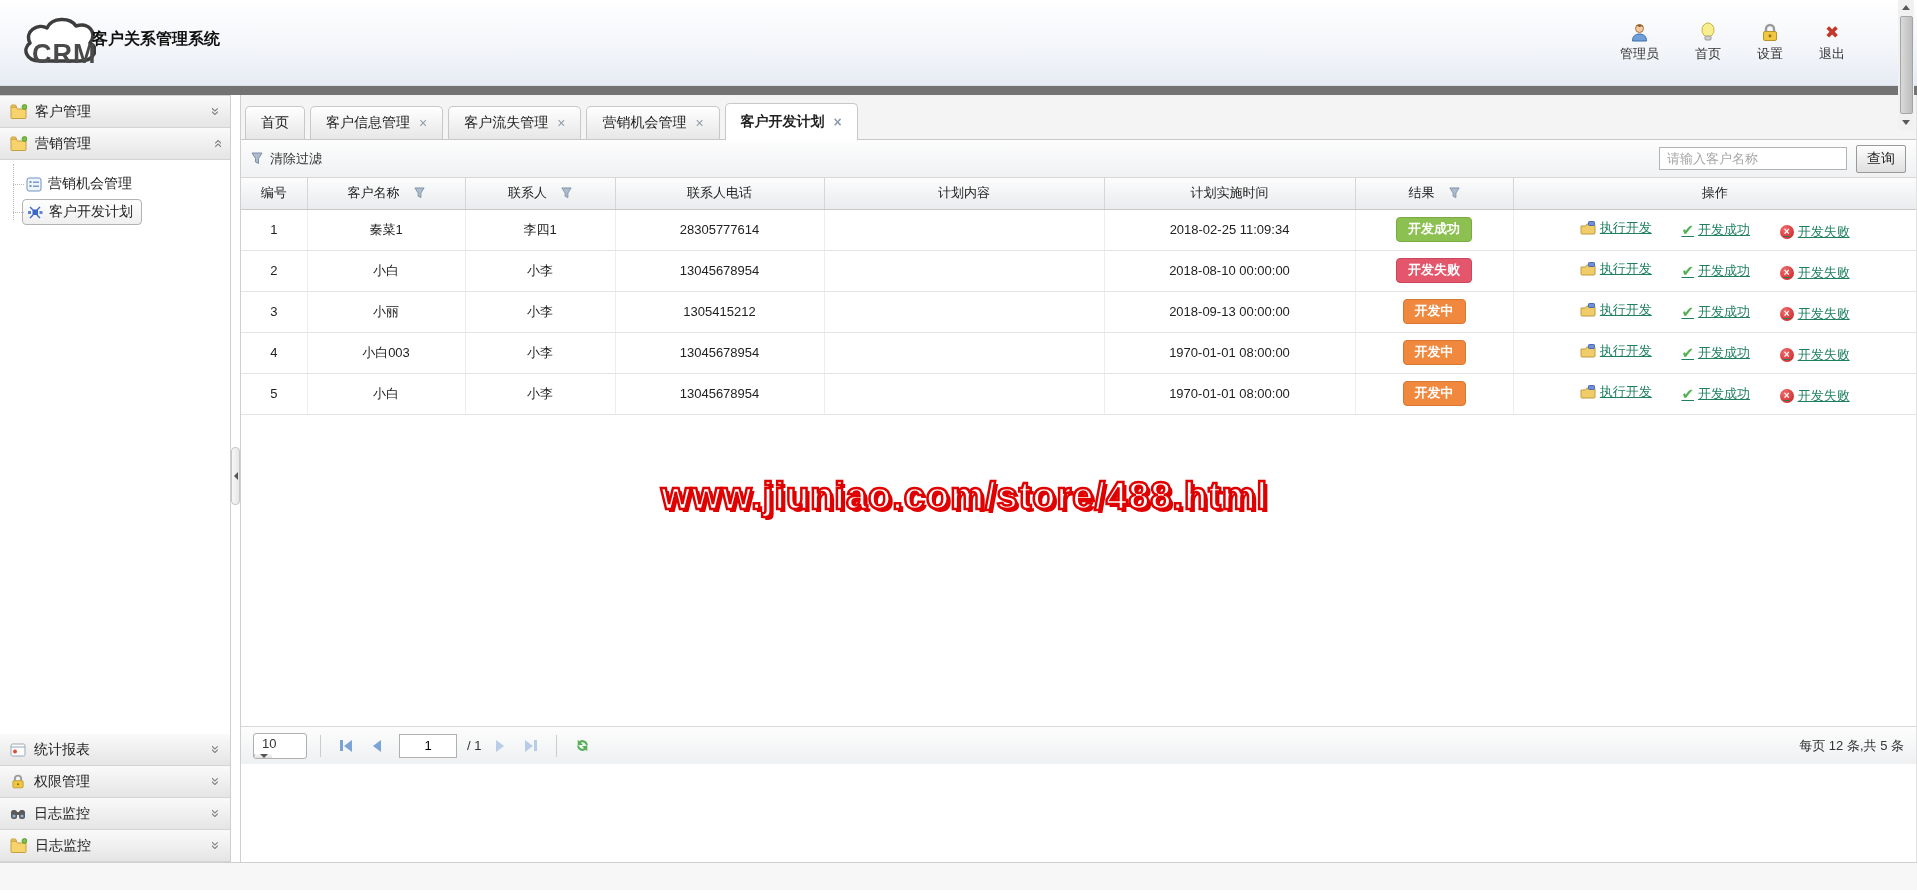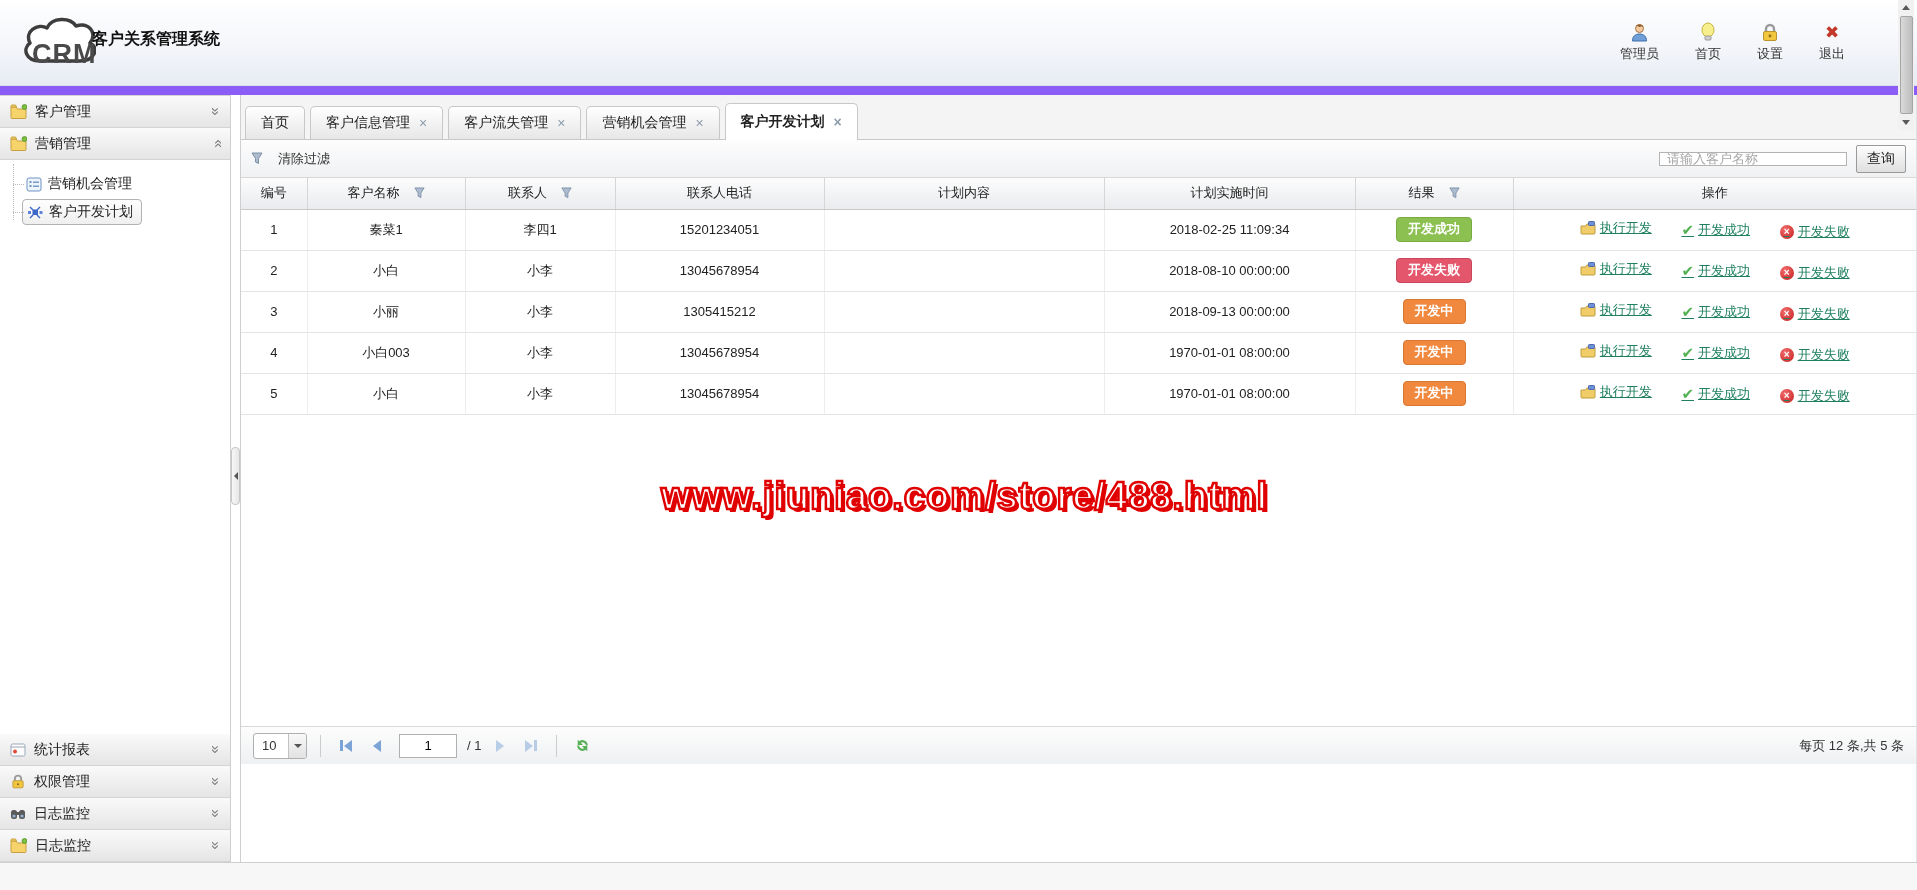--- a/index.html
+++ b/index.html
@@ -14,21 +14,21 @@
   .logo-cloud { display:block; }
   .logo-crm { position:absolute; left:14px; top:24px; font-size:27px; font-weight:bold; color:#4a4a4a; letter-spacing:1px; }
   .logo-title { font-size:16px; font-weight:bold; color:#111; margin-left:-4px; margin-bottom:6px; }
   .top-actions { display:flex; gap:36px; }
   .top-action { display:flex; flex-direction:column; align-items:center; gap:3px;
                 font-size:13px; color:#333; cursor:pointer; text-decoration:none; }
   .ticon { height:20px; display:flex; align-items:flex-end; justify-content:center; }
   .ic-exit-glyph { color:#c2392b; font-size:17px; font-weight:bold; line-height:18px; }
 
   
-  .page { display:flex; height:776px; background:#8b5cf6; padding-top:9px; }
+  .page { display:flex; height:776px; background:#737373; padding-top:9px; }
 
   
   .sidebar { width:231px; display:flex; flex-direction:column; border-top:1px solid #d4d4d4;
              border-right:1px solid #cfcfcf; background:#fff; }
   .acc-header { flex:0 0 32px; display:flex; align-items:center; gap:8px; padding:0 10px;
                 background:linear-gradient(#fafafa,#e5e5e5); border-bottom:1px solid #d4d4d4;
                 font-size:14px; color:#222; cursor:pointer; }
   .acc-chevron { margin-left:auto; color:#7a7a7a; font-size:15px; display:inline-block; }
   .chev-down { transform:rotate(90deg); }
   .chev-up { transform:rotate(-90deg); }
@@ -53,23 +53,23 @@
   .tabs { height:45px; background:#f4f4f4; border-bottom:1px solid #c8c8c8;
           display:flex; align-items:flex-end; padding-left:4px; }
   .tab { height:33px; display:flex; align-items:center; gap:9px; padding:0 15px; margin-right:5px;
          border:1px solid #c8c8c8; border-bottom:none; border-radius:5px 5px 0 0;
          background:linear-gradient(#ffffff,#e7e7e7); font-size:14px; color:#222; cursor:pointer; position:relative; }
   .tab.active { background:#fff; font-weight:bold; height:37px; top:1px; }
   .tab-close { color:#8d9cab; font-size:14px; line-height:12px; cursor:pointer; }
 
   .toolbar { height:38px; border-bottom:1px solid #d8d8d8;
              background:linear-gradient(#fdfdfd,#eff1f3); display:flex; align-items:center; padding:0 10px; }
-  .clear-filter { display:flex; align-items:center; gap:15px; font-size:13px; color:#333; cursor:pointer;font-family:Liberation Serif, serif; }
+  .clear-filter { display:flex; align-items:center; gap:7px; font-size:13px; color:#333; cursor:pointer;font-family:Liberation Serif, serif; }
   .search-area { margin-left:auto; display:flex; align-items:center; gap:9px; }
-  .search-input { width:188px; height:14px; border:1px solid #b3b3b3; padding:0 7px; font-size:13px; color:#333; }
+  .search-input { width:188px; height:23px; border:1px solid #b3b3b3; padding:0 7px; font-size:13px; color:#333; }
   .search-input::placeholder { color:#a6a6a6; }
   .search-btn { height:28px; min-width:50px; padding:0 8px; border:1px solid #999;
                 background:linear-gradient(#fdfdfd,#dfdfdf); font-size:14px; color:#222;
                 border-radius:2px; cursor:pointer; font-family:inherit; }
 
   
   .grid { width:100%; border-collapse:collapse; table-layout:fixed; font-size:13px; }
   .grid thead th { height:31px; background:linear-gradient(#fcfcfc,#e9ebee); font-weight:normal;
                    border-bottom:1px solid #c9c9c9; border-right:1px solid #d6d6d6; color:#222; cursor:pointer; }
   .grid thead th:last-child { border-right:none; }
@@ -94,21 +94,21 @@
   .watermark { margin-top:60px; padding-left:420px; height:50px; font-size:38px; font-weight:bold;
                letter-spacing:1px; color:#ffffff; -webkit-text-stroke:2.5px #e00000;
                text-shadow:3px 3px 0 #e00000; white-space:nowrap; }
 
   .flex-fill { flex:1 1 auto; }
 
   
   .pager { height:38px; border-top:1px solid #d8d8d8; background:linear-gradient(#fdfdfd,#eef0f2);
            display:flex; align-items:center; padding:0 12px; gap:7px; font-size:13px; color:#333; }
   .pgsize { width:54px; height:26px; border:1px solid #b0b0b0; border-radius:3px; background:#fff;
-            display:flex; align-items:stretch; overflow:hidden; cursor:pointer; }
+            display:flex; align-items:stretch; overflow:hidden; cursor:pointer;flex-direction:column; }
   .pgsize-val { flex:1; display:flex; align-items:center; padding-left:8px; }
   .pgsize-btn { width:18px; background:linear-gradient(#f8f8f8,#e2e2e2); border-left:1px solid #c2c2c2;
                 display:flex; align-items:center; justify-content:center; }
   .tri-down { width:0; height:0; border-top:4px solid #555; border-left:4px solid transparent; border-right:4px solid transparent; }
   .pg-sep { width:1px; height:22px; background:#ccc; margin:0 6px; }
   .pg-btn { width:24px; height:24px; display:flex; align-items:center; justify-content:center; cursor:pointer; gap:1px; }
   .pbar { width:3px; height:11px; background:#7ba3d6; }
   .ptri-l { width:0; height:0; border-right:8px solid #7ba3d6; border-top:6px solid transparent; border-bottom:6px solid transparent; }
   .ptri-r { width:0; height:0; border-left:8px solid #7ba3d6; border-top:6px solid transparent; border-bottom:6px solid transparent; }
   .pg-btn.disabled { opacity:.5; }
@@ -350,21 +350,21 @@
           <th><span class="th-inner">
                 <span>操作</span>
               </span></th>
         </tr>
       </thead>
       <tbody>
   <tr class="grid-row">
     <td>1</td>
     <td>秦菜1</td>
     <td>李四1</td>
-    <td>15201234051</td>
+    <td>28305777614</td>
     <td></td>
     <td>2018-02-25 11:09:34</td>
     <td><span class="badge badge-success">开发成功</span></td>
     <td class="ops">
       <a class="op">
         <svg width="16" height="14" viewBox="0 0 16 14">
                   <path d="M1 5 h4.5 l1.5-2 H14 a1 1 0 0 1 1 1 v8 a1 1 0 0 1-1 1 H2 a1 1 0 0 1-1-1 Z" fill="#f0cd69" stroke="#bf9c3f"></path>
                   <rect x="8.5" y="0.5" width="6" height="4" rx="0.8" fill="#6f8fd8" stroke="#4a6ab0"></rect>
                 </svg>
         <span>执行开发</span>

